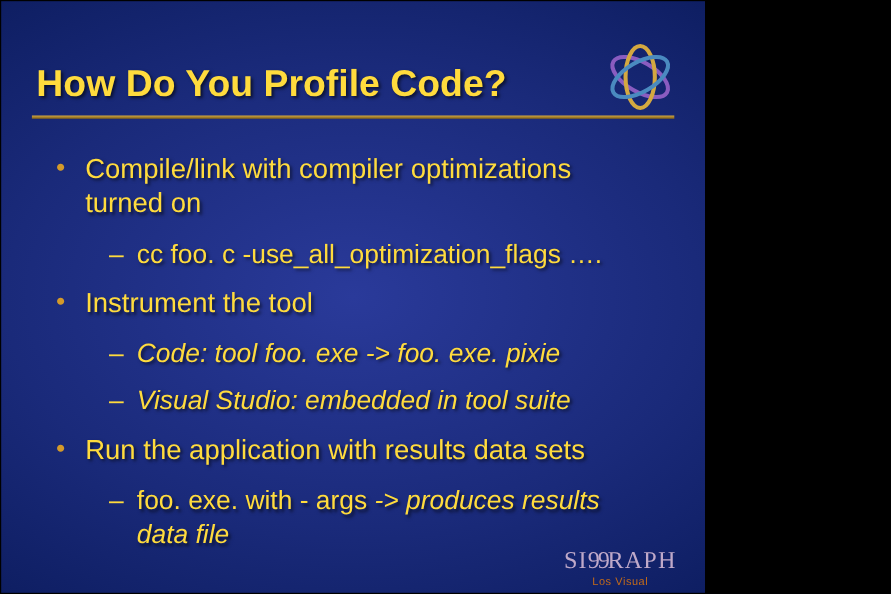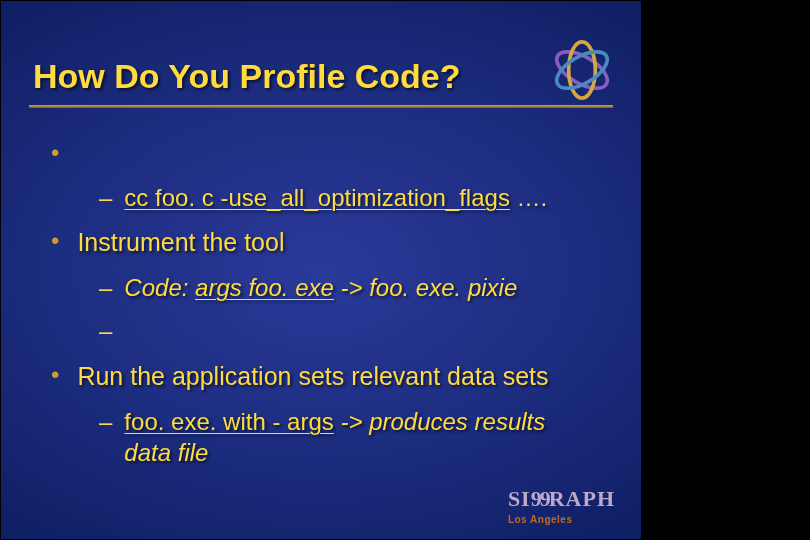--- a/index.html
+++ b/index.html
@@ -61,35 +61,34 @@
     font-style: italic;
   }
   .b2 .dash {
     color: #ffdb3d;
     margin-right: 12px;
     font-style: normal;
   }
   .b1 .txt, .b2 .txt {
     text-shadow: 2px 2px 3px rgba(0,0,0,0.6);
   }
-  .u { text-decoration: underline; text-decoration-thickness: 1px; text-underline-offset: 3px; }
+  .u { text-decoration-thickness: 1px; text-underline-offset: 3px; }
   .ni { font-style: normal; }
   .logo-top {
     position: absolute;
     right: 22px;
     top: 32px;
     width: 74px;
     height: 74px;
   }
   .logo-bottom {
     position: absolute;
     right: 26px;
-    bottom: 14px;
-    text-align: left;
-    font-weight: bold;
+    bottom: 4px;
+    text-align: center;
   }
   .brand {
     font-family: Georgia, 'Times New Roman', serif;
     font-size: 22px;
     color: #bfa9c9;
     letter-spacing: 1px;
   }
   .brand .nn { letter-spacing: -2px; }
   .loc {
     font-size: 10px;
@@ -111,51 +110,53 @@
     </svg>
   </div>
 
   <div class="title">How Do You Profile Code?</div>
   <div class="rule"></div>
 
   <div class="content">
 
     <div class="b1">
       <span class="dot">•</span>
+      <span class="txt">Compile/link with compiler optimizations turned on</span>
     </div>
 
     <div class="b2">
       <span class="dash">–</span>
       <span class="txt"><span class="u ni">cc foo. c -use_all_optimization_flags</span><span class="ni"> ….</span></span>
     </div>
 
     <div class="b1">
       <span class="dot">•</span>
       <span class="txt">Instrument the tool</span>
     </div>
 
     <div class="b2">
       <span class="dash">–</span>
-      <span class="txt"><span>Code: </span><span class="u"> args foo. exe</span><span> -&gt; foo. exe. pixie</span></span>
+      <span class="txt"><span>Code: </span><span class="u"> tool foo. exe</span><span> -&gt; foo. exe. pixie</span></span>
     </div>
 
     <div class="b2">
       <span class="dash">–</span>
+      <span class="txt">Visual Studio: embedded in tool suite</span>
     </div>
 
     <div class="b1">
       <span class="dot">•</span>
-      <span class="txt">Run the application sets relevant data sets</span>
+      <span class="txt">Run the application with results data sets</span>
     </div>
 
     <div class="b2">
       <span class="dash">–</span>
       <span class="txt"><span class="u ni">foo. exe. with - args</span><span>  -&gt; produces results data file</span></span>
     </div>
 
   </div>
 
   <div class="logo-bottom">
     <div class="brand"><span>SI</span><span class="nn">99</span><span>RAPH</span></div>
-    <div class="loc">Los Angeles</div>
+    <div class="loc">Los Visual</div>
   </div>
 
 </div>
 
 </body></html>

